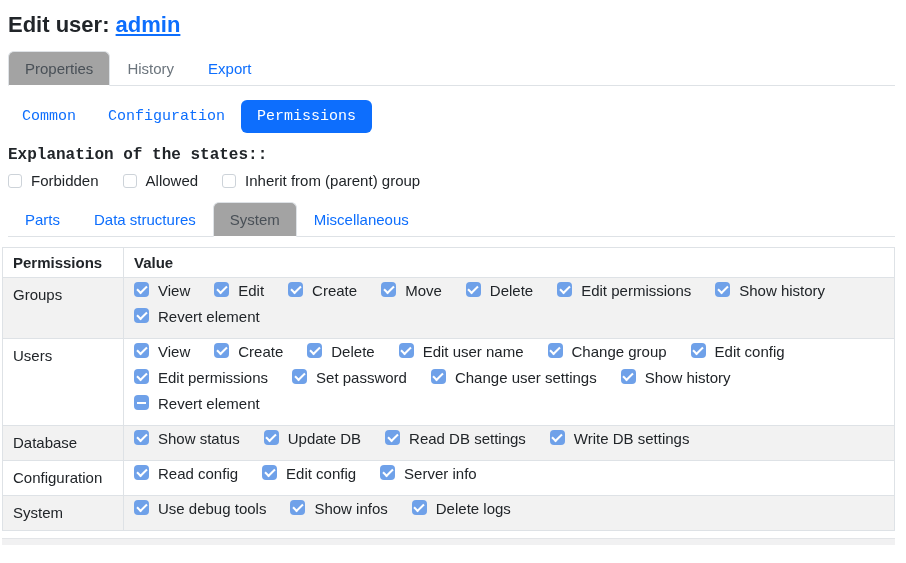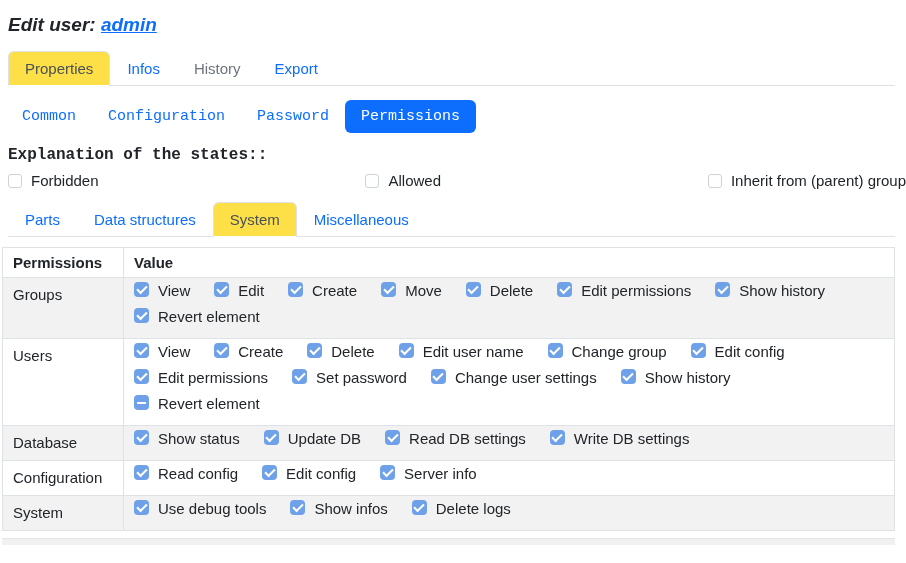--- a/index.html
+++ b/index.html
@@ -9,24 +9,23 @@
     background: #ffffff;
     font-family: "Liberation Sans", "DejaVu Sans", sans-serif;
     font-size: 15px;
     color: #212529;
     overflow: hidden;
   }
 
   
   .page-title {
     margin: 12px 8px 4px 8px;
-    font-size: 19px;
+    font-size: 22px;
     font-weight: bold;
     line-height: 26px;
-    font-style: italic;
   }
   .page-title a { color: #0d6efd; text-decoration: underline; font-weight: bold; }
 
   
   .nav-tabs {
     display: flex;
     list-style: none;
     margin: 13px 11px 0 8px;
     padding: 0;
     border-bottom: 1px solid #dee2e6;
@@ -35,21 +34,21 @@
     padding: 8px 16px;
     margin-bottom: -1px;
     color: #0d6efd;
     cursor: pointer;
     border: 1px solid transparent;
     border-radius: 6px 6px 0 0;
     white-space: nowrap;
   }
   .nav-tabs .tab.active {
     color: #495057;
-    background: #fde047;
+    background: #a3a3a3;
     border-color: #dee2e6 #dee2e6 #ffffff #dee2e6;
   }
   .nav-tabs .tab.disabled { color: #6c757d; cursor: default; }
 
   
   .nav-pills {
     display: flex;
     list-style: none;
     margin: 14px 11px 0 6px;
     padding: 0;
@@ -69,21 +68,20 @@
     margin: 13px 0 0 8px;
     font-size: 16px;
     font-weight: bold;
     font-family: Liberation Mono, monospace;
   }
   .legend-row {
     display: flex;
     column-gap: 24px;
     margin: 8px 0 0 8px;
     align-items: center;
-    justify-content: space-between;
   }
   .legend-item { display: flex; align-items: center; gap: 9px; cursor: pointer; }
 
   
   .cb {
     width: 15px; height: 15px;
     border-radius: 4px;
     flex: 0 0 auto;
     display: flex; align-items: center; justify-content: center;
     cursor: pointer;
@@ -148,34 +146,32 @@
 
 <h1 class="page-title">
   <span>Edit user:</span>
   <a href="#">admin</a>
 </h1>
 
 <ul class="nav-tabs">
 
     <li class="tab active">Properties</li>
 
-    <li class="tab normal">Infos</li>
 
     <li class="tab disabled">History</li>
 
     <li class="tab normal">Export</li>
   </ul>
 
 <ul class="nav-pills">
 
     <li class="pill normal">Common</li>
 
     <li class="pill normal">Configuration</li>
 
-    <li class="pill normal">Password</li>
 
     <li class="pill active">Permissions</li>
 
   </ul>
 
 <div class="legend-heading">Explanation of the states::</div>
 
 <div class="legend-row">
 
     <label class="legend-item">

